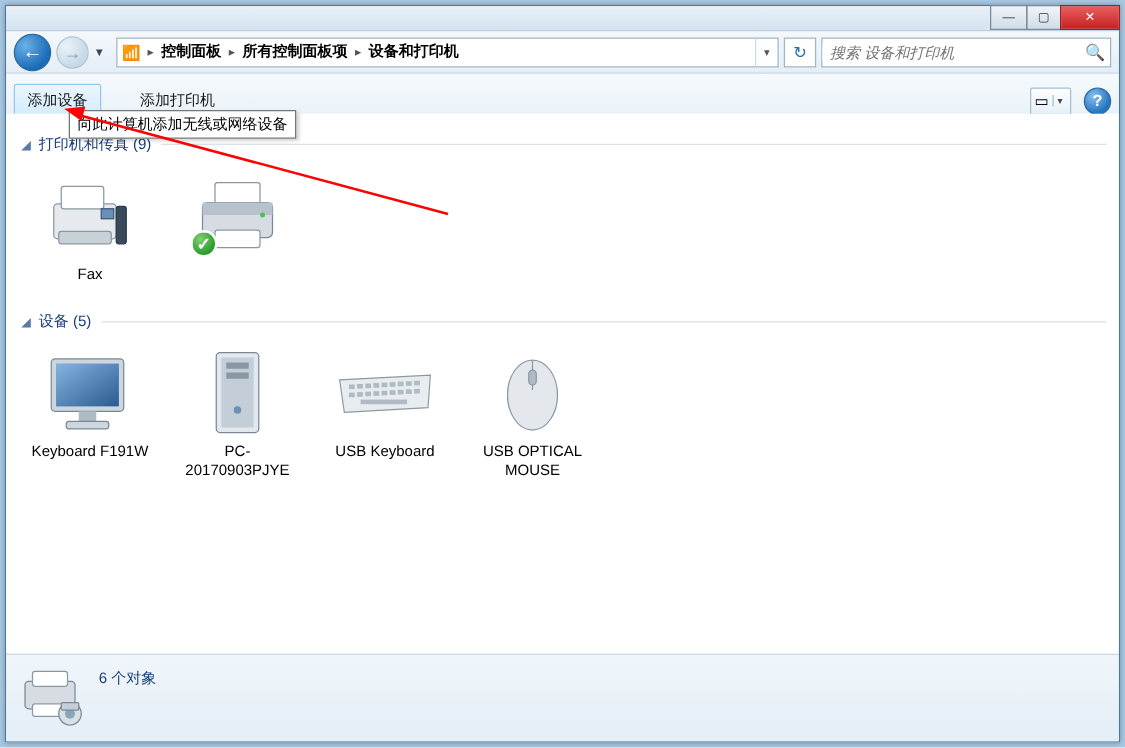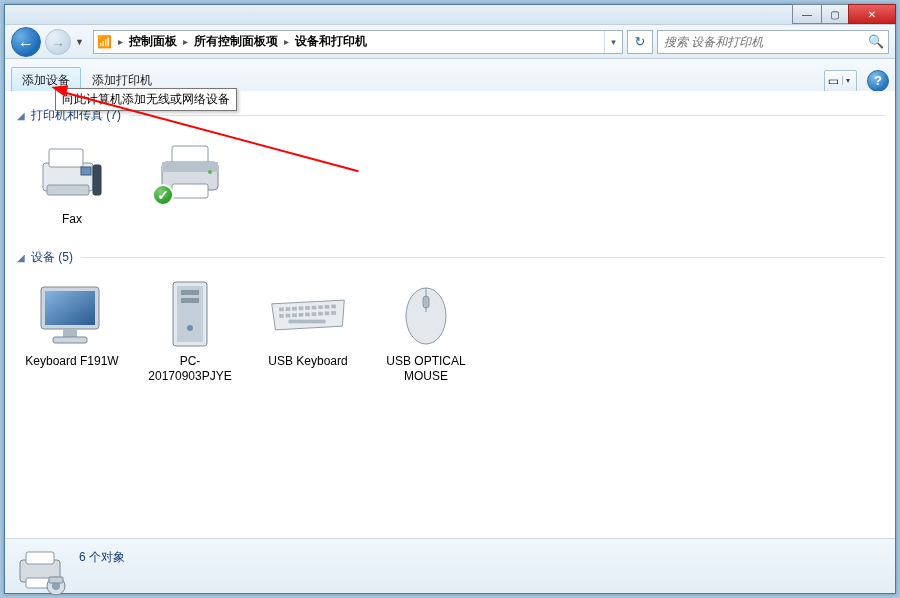--- a/index.html
+++ b/index.html
@@ -22,21 +22,21 @@
     .addr-icon { width: 22px; display: flex; justify-content: center; font-size: 12px; }
     .bc-item { font-size: 12px; color: #000; padding: 0 4px; cursor: pointer; font-weight: bold; }
     .bc-sep { font-size: 10px; color: #555; padding: 0 2px; cursor: pointer; }
     .addr-drop { width: 18px; text-align: center; font-size: 9px; color: #555; margin-left: auto; cursor: pointer; border-left: 1px solid #d0dce4; height: 100%; line-height: 22px; }
     .refresh-btn { width: 26px; height: 24px; background: #fff; border: 1px solid #a0b4c4; display: flex; align-items: center; justify-content: center; cursor: pointer; color: #2a6aa0; font-size: 13px; }
     .search-bar { width: 232px; height: 24px; background: #fff; border: 1px solid #a0b4c4; display: flex; align-items: center; }
     .search-input { flex: 1; border: none; outline: none; font-size: 12px; padding: 0 6px; font-style: italic; color: #888; }
     .search-icon { width: 24px; text-align: center; color: #2a6aa0; font-size: 13px; cursor: pointer; }
 
     
-    .toolbar { height: 44px; background: linear-gradient(#f6fafd, #e6eff7); border-bottom: 1px solid #c8d8e4; display: flex; align-items: center; padding: 0 6px; font-size: 12px; position: relative; }
+    .toolbar { height: 44px; background: linear-gradient(#f6fafd, #e6eff7); border-bottom: 1px solid #c8d8e4; display: flex; align-items: center; padding: 0 6px; font-size: 12px; position: relative; gap: 20px; }
     .tb-btn { padding: 4px 10px; cursor: pointer; color: #1a1a1a; border: 1px solid transparent; border-radius: 2px; }
     .tb-btn.hover { border: 1px solid #96c8ec; background: linear-gradient(#eaf6ff, #d4ecfc); }
     .tb-right { margin-left: auto; display: flex; align-items: center; gap: 0px; }
     .view-btn { display: flex; align-items: center; border: 1px solid #a8c0d0; background: linear-gradient(#fdfeff,#e6eff7); height: 22px; border-radius: 2px; cursor: pointer; padding: 0 3px; }
     .view-btn span.v-drop { border-left: 1px solid #a8c0d0; margin-left: 3px; padding: 0 3px; font-size: 8px; color: #445; }
     .help-btn { width: 22px; height: 22px; border-radius: 50%; background: radial-gradient(circle at 35% 30%, #86c0f0, #2474c0 70%); color: #fff; display: flex; align-items: center; justify-content: center; font-size: 13px; font-weight: bold; margin-left: 10px; cursor: pointer; border: 1px solid #2a6aa0; }
 
     
     .tooltip { position: absolute; left: 50px; top: 29px; background: #fff; border: 1px solid #767676; padding: 2px 6px; font-size: 12px; z-index: 10; box-shadow: 2px 2px 3px rgba(0,0,0,0.2); }
 
@@ -48,21 +48,21 @@
 
     .items-row { display: flex; flex-wrap: wrap; gap: 0 16px; padding-left: 6px; }
     .item { width: 102px; display: flex; flex-direction: column; align-items: center; text-align: center; font-size: 12px; color: #000; cursor: pointer; padding: 8px 2px; }
     .item .icon-wrap { width: 80px; height: 70px; display: flex; align-items: center; justify-content: center; position: relative; }
     .item .lbl { margin-top: 4px; line-height: 1.25; word-wrap: break-word; }
 
     
     .default-check { position: absolute; left: 2px; bottom: 2px; width: 22px; height: 22px; border-radius: 50%; background: radial-gradient(circle at 35% 30%, #7ed070, #2a9c2a 70%); border: 2px solid #fff; display: flex; align-items: center; justify-content: center; color: #fff; font-size: 14px; font-weight: bold; }
 
     
-    .statusbar { position: absolute; left: 0; right: 0; bottom: 0; height: 55px; background: linear-gradient(#f0f6fb,#e4eef6); border-top: 1px solid #c8d8e4; display: flex; align-items: flex-start; padding: 6px 10px; font-size: 12px; }
+    .statusbar { position: absolute; left: 0; right: 0; bottom: 0; height: 70px; background: linear-gradient(#f0f6fb,#e4eef6); border-top: 1px solid #c8d8e4; display: flex; align-items: flex-start; padding: 6px 10px; font-size: 12px; }
     .status-icon { width: 56px; height: 56px; display: flex; align-items: center; justify-content: center; }
     .status-text { margin-left: 8px; padding-top: 4px; color: #1a3e78; }
 
     
     .arrow-line { position: absolute; left: 54px; top: 85px; width: 310px; height: 2px; background: #ff0000; transform-origin: left center; transform: rotate(15deg); z-index: 20; pointer-events: none; }
     .arrow-head { position: absolute; left: 46px; top: 78px; width: 0; height: 0; border-right: 16px solid #ff0000; border-top: 6px solid transparent; border-bottom: 6px solid transparent; transform: rotate(15deg); z-index: 21; pointer-events: none; }
 
   </style>
 </head>
 <body>
@@ -120,21 +120,21 @@
     </div>
   </div>
 
   <div class="arrow-line"></div>
   <div class="arrow-head"></div>
 
   <div class="content">
 
     <div class="group-header">
       <span class="group-arrow">◢</span>
-      <span>打印机和传真 (7)</span>
+      <span>打印机和传真 (9)</span>
       <span class="group-line"></span>
     </div>
     <div class="items-row">
       <div class="item">
         <div class="icon-wrap">
           <svg width="70" height="60" viewBox="0 0 70 60">
             <rect x="6" y="20" width="50" height="28" rx="3" fill="#e6eaee" stroke="#8a98a4"></rect>
             <rect x="12" y="6" width="34" height="18" rx="2" fill="#fff" stroke="#8a98a4"></rect>
             <rect x="10" y="42" width="42" height="10" rx="2" fill="#c8d0d8" stroke="#8a98a4"></rect>
             <rect x="44" y="24" width="10" height="8" fill="#6a90b8" stroke="#3a5878"></rect>

